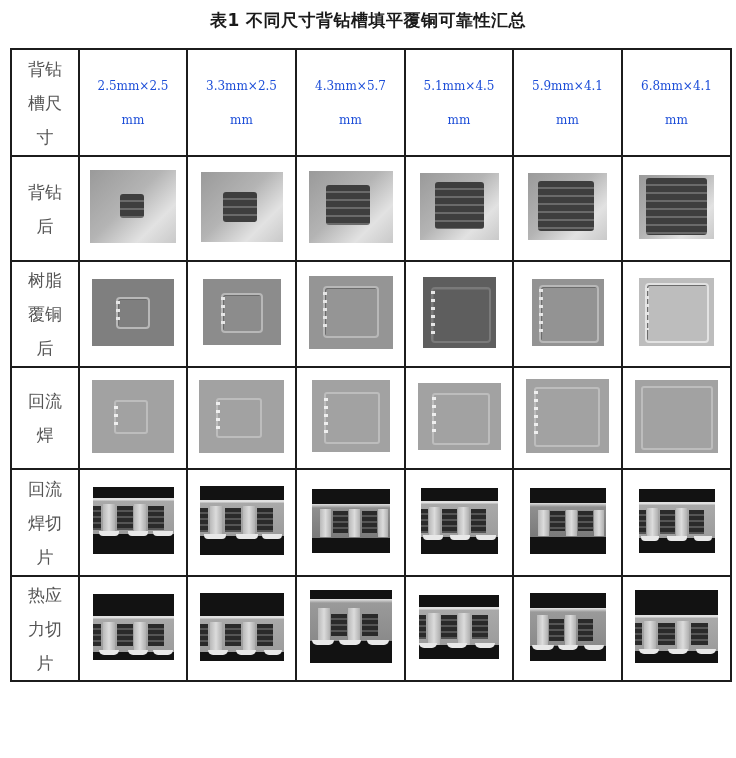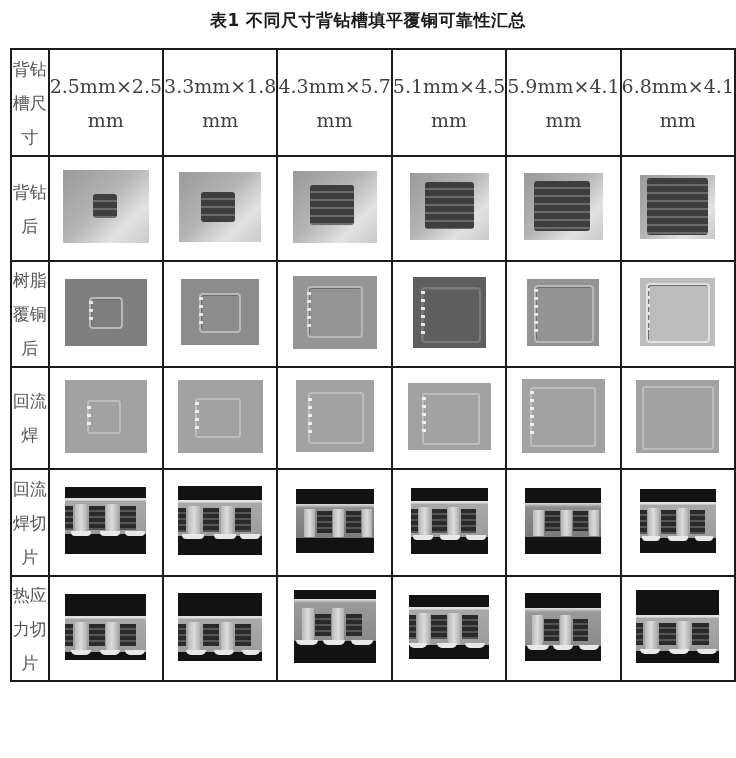--- a/index.html
+++ b/index.html
@@ -3,21 +3,21 @@
 <meta charset="utf-8">
 <style>
   html,body{margin:0;padding:0;background:#ffffff;}
   body{width:736px;height:758px;position:relative;overflow:hidden;font-family:"DejaVu Serif","Liberation Serif",serif;color:#222;}
   .title{position:absolute;left:0;top:9px;width:736px;text-align:center;font-family:"DejaVu Sans","Liberation Sans",sans-serif;font-size:17px;font-weight:bold;color:#1a1a1a;letter-spacing:0.5px;}
   table.grid{position:absolute;left:10px;top:48px;border-collapse:collapse;table-layout:fixed;}
   table.grid td{border:2.5px solid #1c1c1c;text-align:center;vertical-align:middle;padding:0;}
   .rowlabel{font-family:"DejaVu Sans","Liberation Sans",sans-serif;font-size:17px;color:#555;line-height:34px;}
   .rowlabel span{display:block;}
   .hdr{font-size:17px;color:#333;}
-  .size{font-size:19px;color:#404040;line-height:34px;margin-left:38px;}
+  .size{font-size:12px;color:#1d4ed8;line-height:34px;margin-left:38px;}
   .photo{display:inline-block;position:relative;overflow:hidden;}
   
   .drill{background:linear-gradient(135deg,#9a9a9a 0%,#b4b4b4 45%,#e2e2e2 75%,#c9c9c9 100%);}
   .drill .pad{position:absolute;background:repeating-linear-gradient(180deg,#3e3e3e 0px,#3e3e3e 6px,#6a6a6a 6px,#6a6a6a 8px);border-radius:3px;}
   
   .resin{background:#8a8a8a;}
   .resin .frame{position:absolute;border:2px solid #b8b8b8;border-radius:4px;box-shadow:inset 1px 1px 0 #6c6c6c;}
   .resin .dots{position:absolute;width:4px;background:repeating-linear-gradient(180deg,#e6e6e6 0px,#e6e6e6 3px,transparent 3px,transparent 8px);}
   .reflow{background:#a2a2a2;}
   .reflow .frame{position:absolute;border:2px solid #bdbdbd;border-radius:3px;}
@@ -51,21 +51,21 @@
     <td class="rowlabel">
       <span>背钻</span>
       <span>槽尺</span>
       <span>寸</span>
     </td>
     <td class="size">
           <span style="display:block">2.5mm×2.5</span>
           <span style="display:block">mm</span>
         </td>
     <td class="size">
-          <span style="display:block">3.3mm×1.8</span>
+          <span style="display:block">3.3mm×2.5</span>
           <span style="display:block">mm</span>
         </td>
     <td class="size">
           <span style="display:block">4.3mm×5.7</span>
           <span style="display:block">mm</span>
         </td>
     <td class="size">
           <span style="display:block">5.1mm×4.5</span>
           <span style="display:block">mm</span>
         </td>

